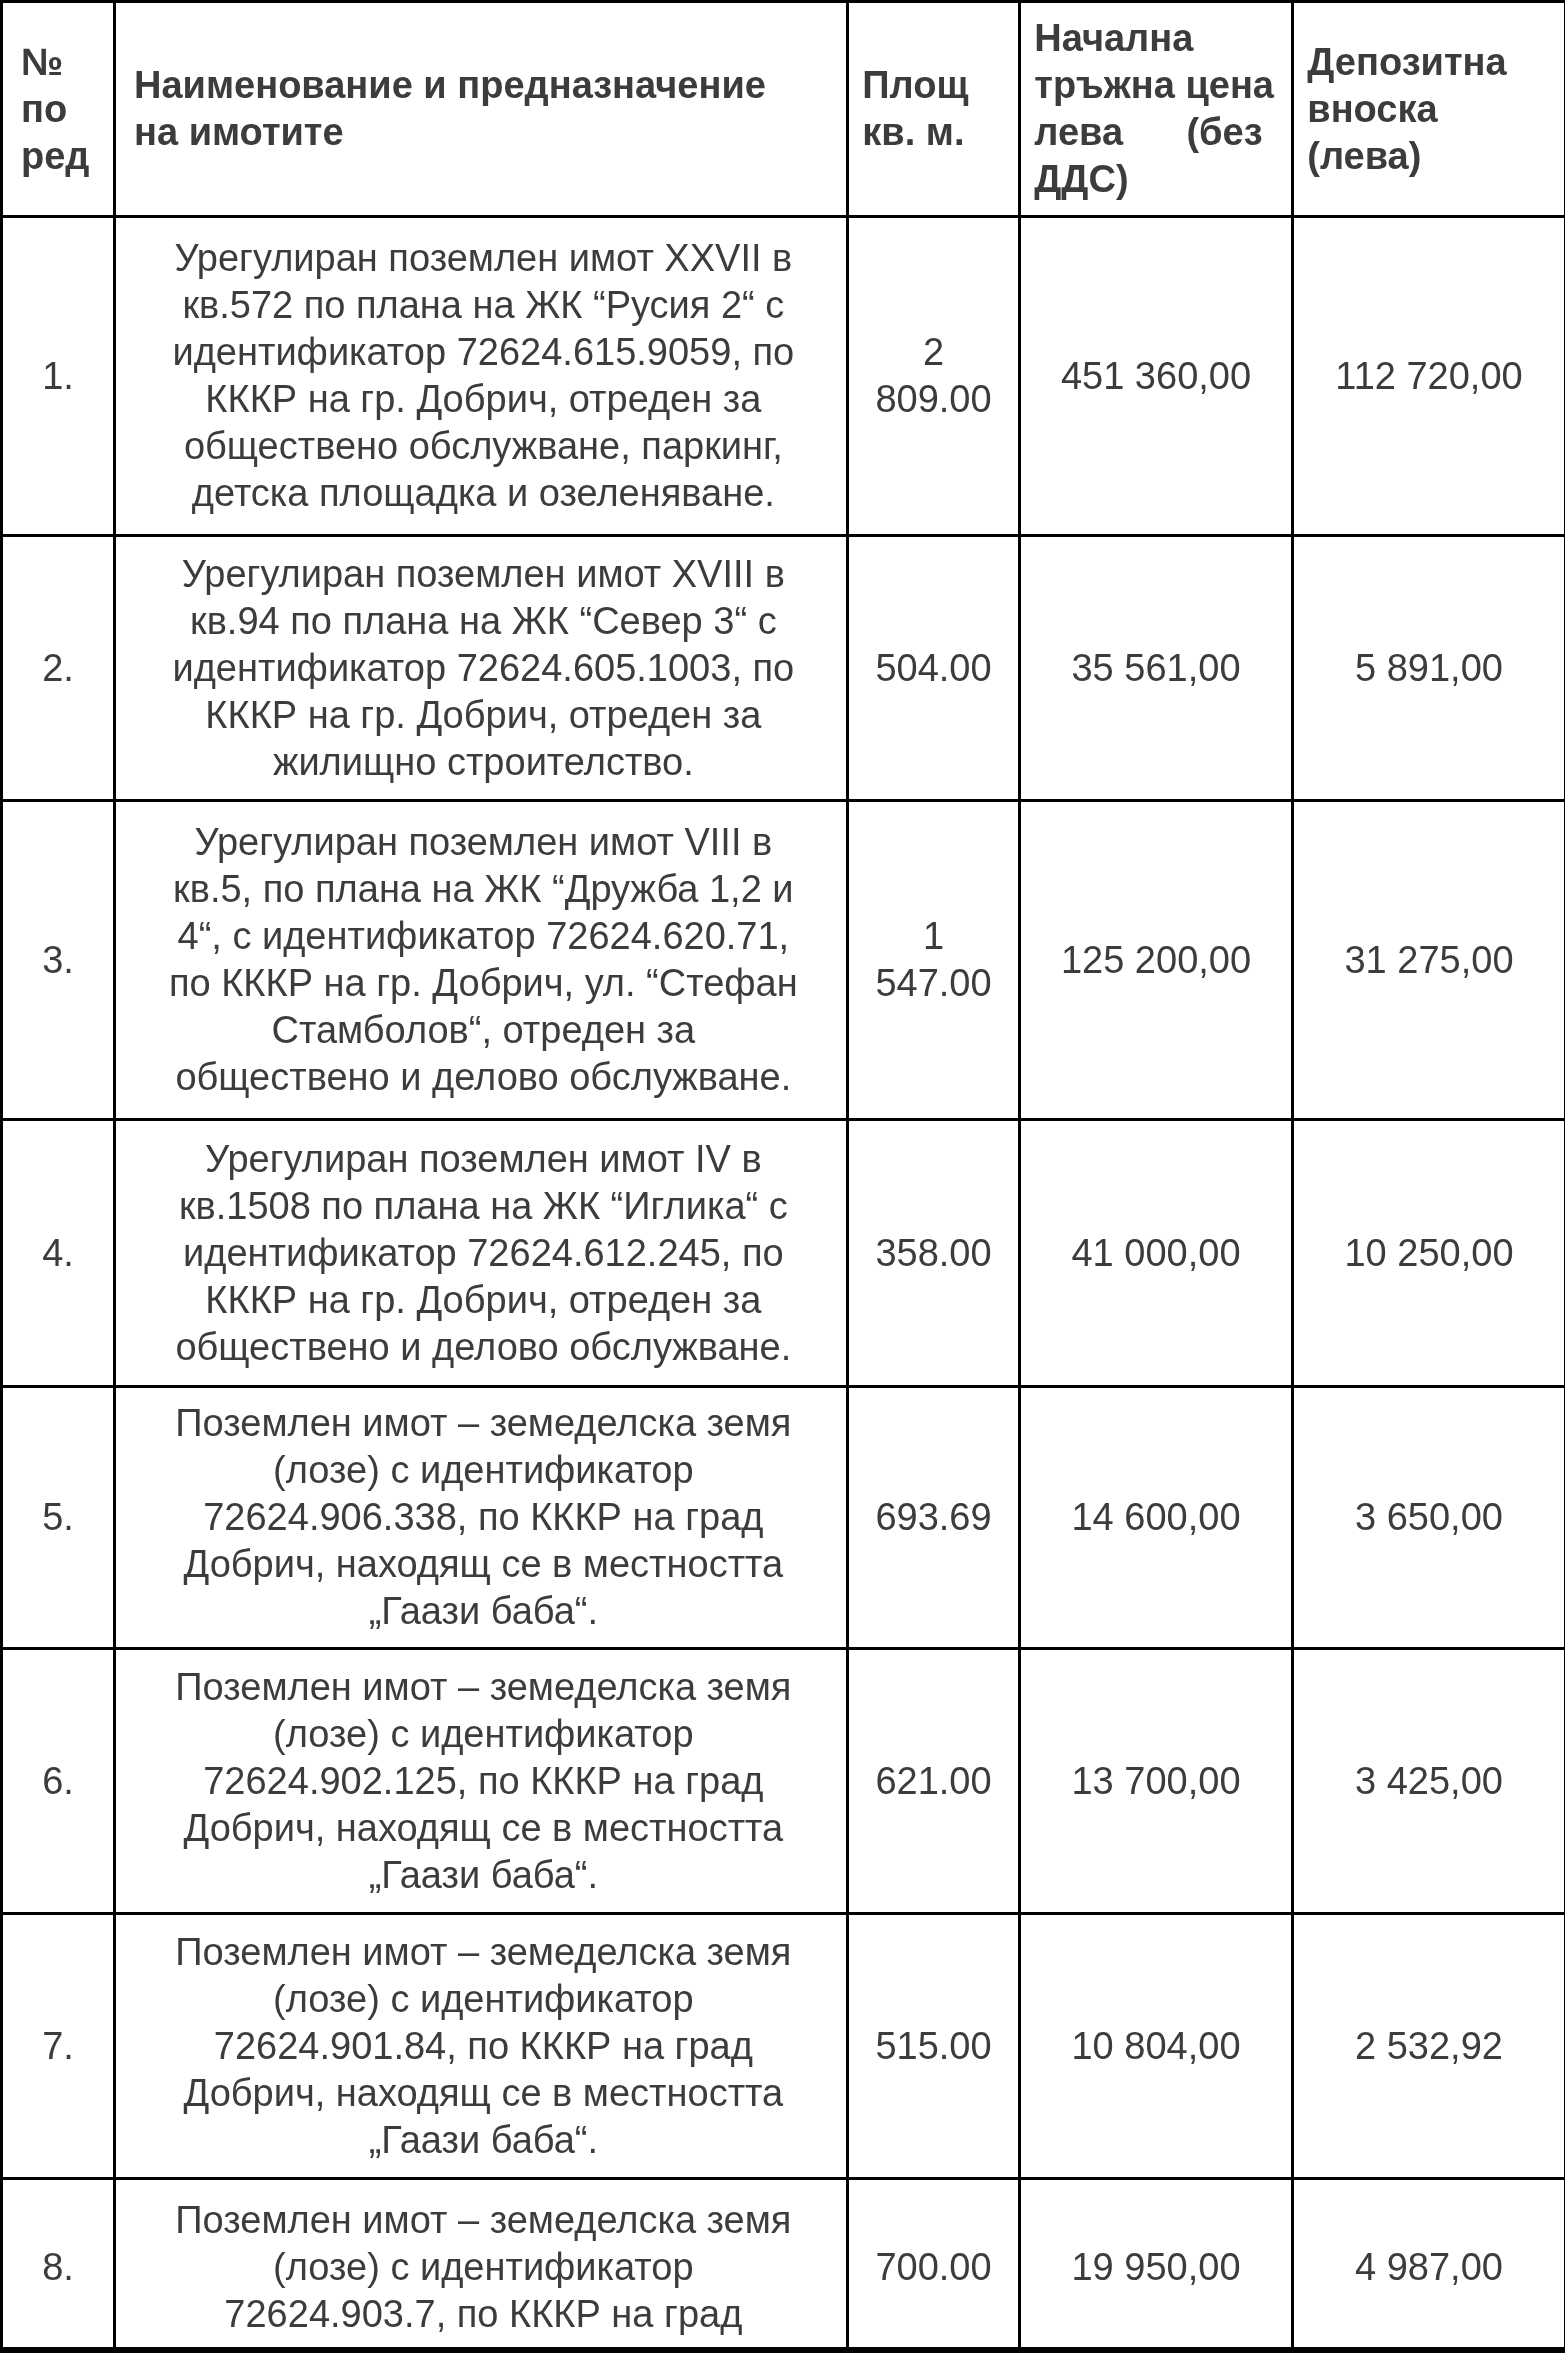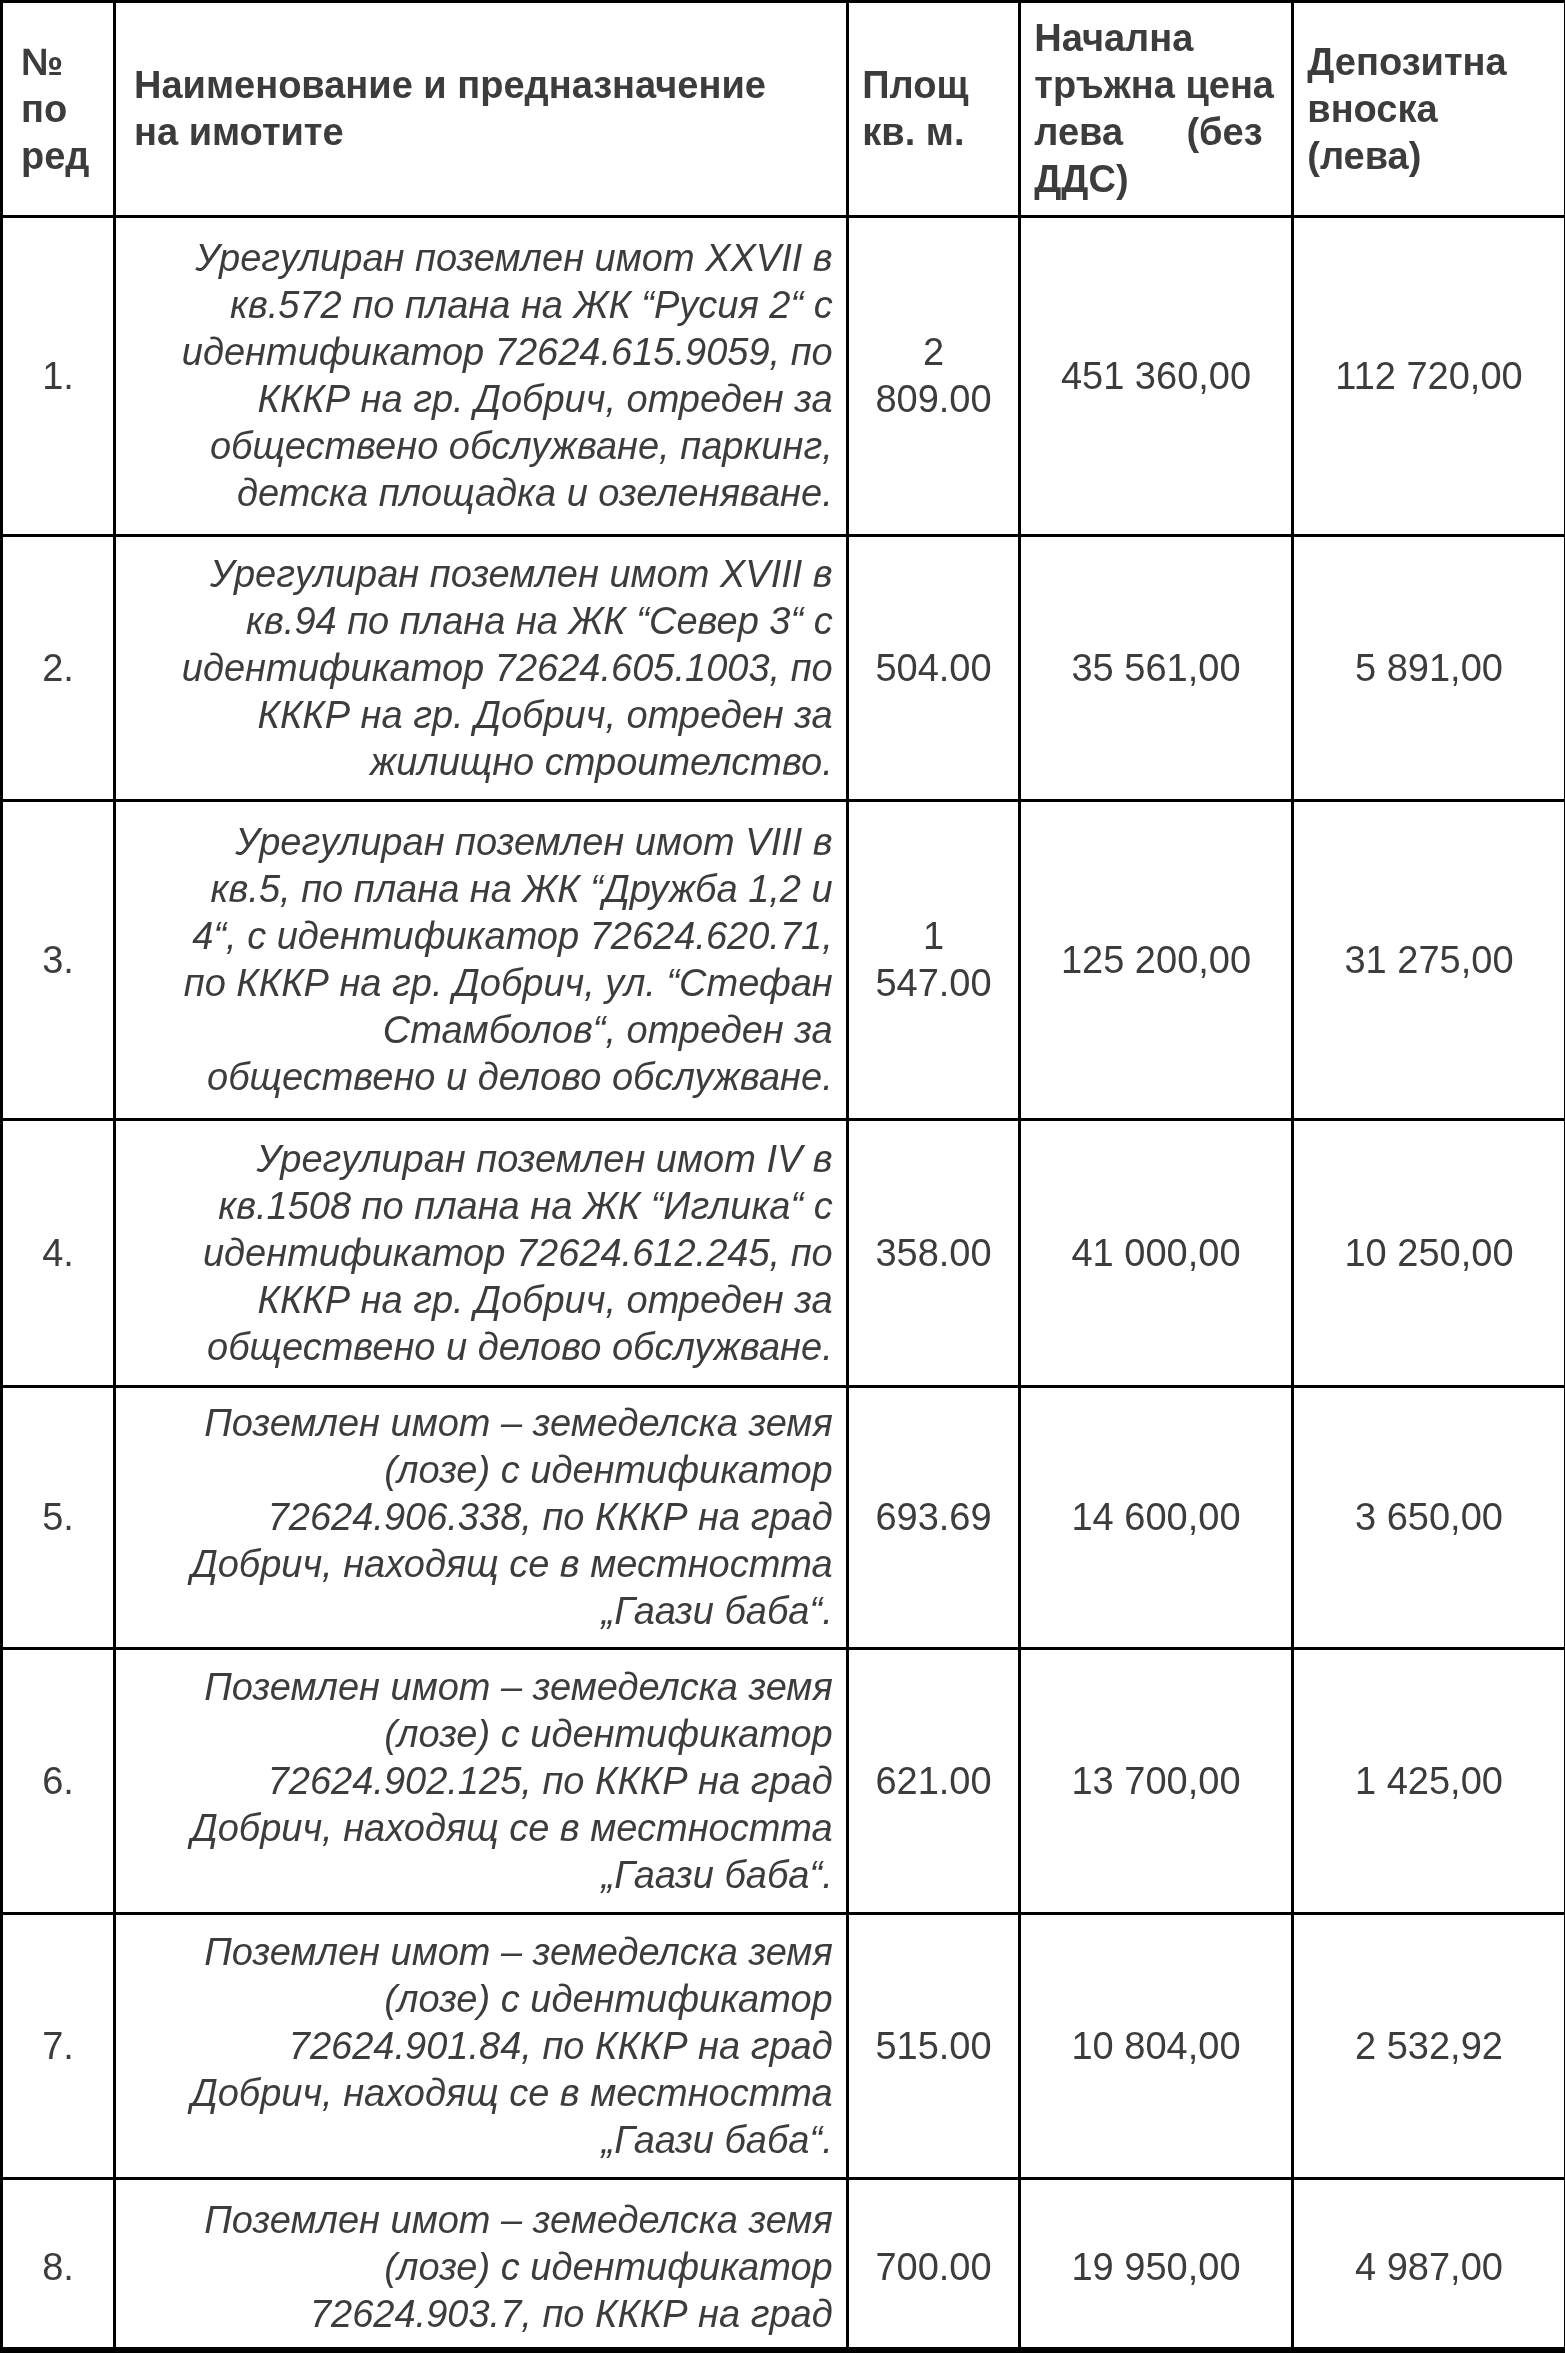--- a/index.html
+++ b/index.html
@@ -25,23 +25,22 @@
     font-size: 38px;
     line-height: 47px;
   }
   .props th {
     font-weight: bold;
     text-align: left;
     padding: 6.6px 10px 6.6px 13.3px;
   }
   .props th.h-num, .props th.h-name { padding-left: 18px; }
   .props td.c-desc {
-    text-align: right;
+    text-align: center;
     padding: 10px 13.3px 10px 18px;
-    font-style: italic;
   }
   .props td.c-num, .props td.c-area, .props td.c-price, .props td.c-deposit {
     text-align: center;
     padding: 0 5px;
   }
   
   .page::after {
     content: "";
     position: absolute;
     left: 0; right: 0; bottom: 0;
@@ -141,21 +140,21 @@
       </tr>
       <tr style="height:265px">
         <td class="c-num">6.</td>
         <td class="c-desc">Поземлен имот – земеделска земя
 (лозе) с идентификатор
 72624.902.125, по КККР на град
 Добрич, находящ се в местността
 „Гаази баба“.</td>
         <td class="c-area">621.00</td>
         <td class="c-price">13 700,00</td>
-        <td class="c-deposit">1 425,00</td>
+        <td class="c-deposit">3 425,00</td>
       </tr>
       <tr style="height:265px">
         <td class="c-num">7.</td>
         <td class="c-desc">Поземлен имот – земеделска земя
 (лозе) с идентификатор
 72624.901.84, по КККР на град
 Добрич, находящ се в местността
 „Гаази баба“.</td>
         <td class="c-area">515.00</td>
         <td class="c-price">10 804,00</td>

